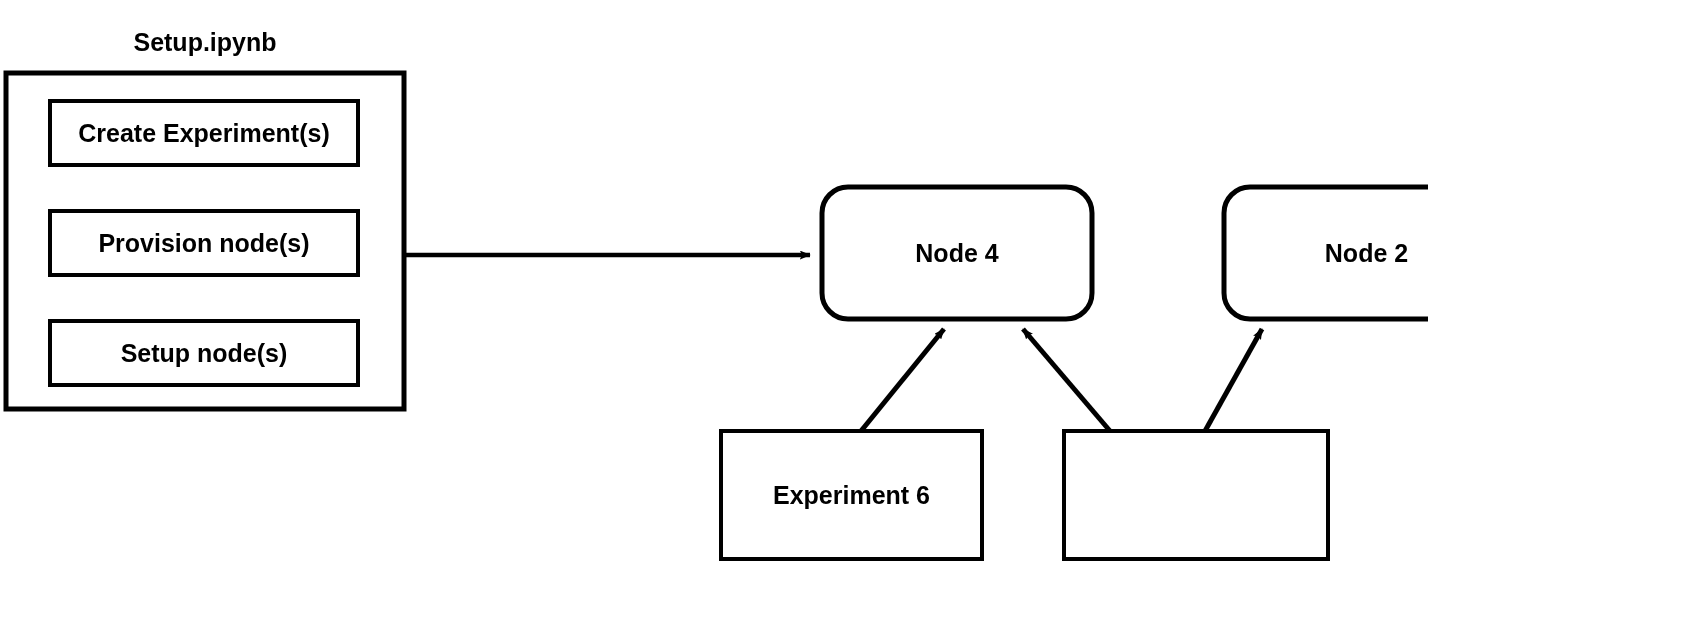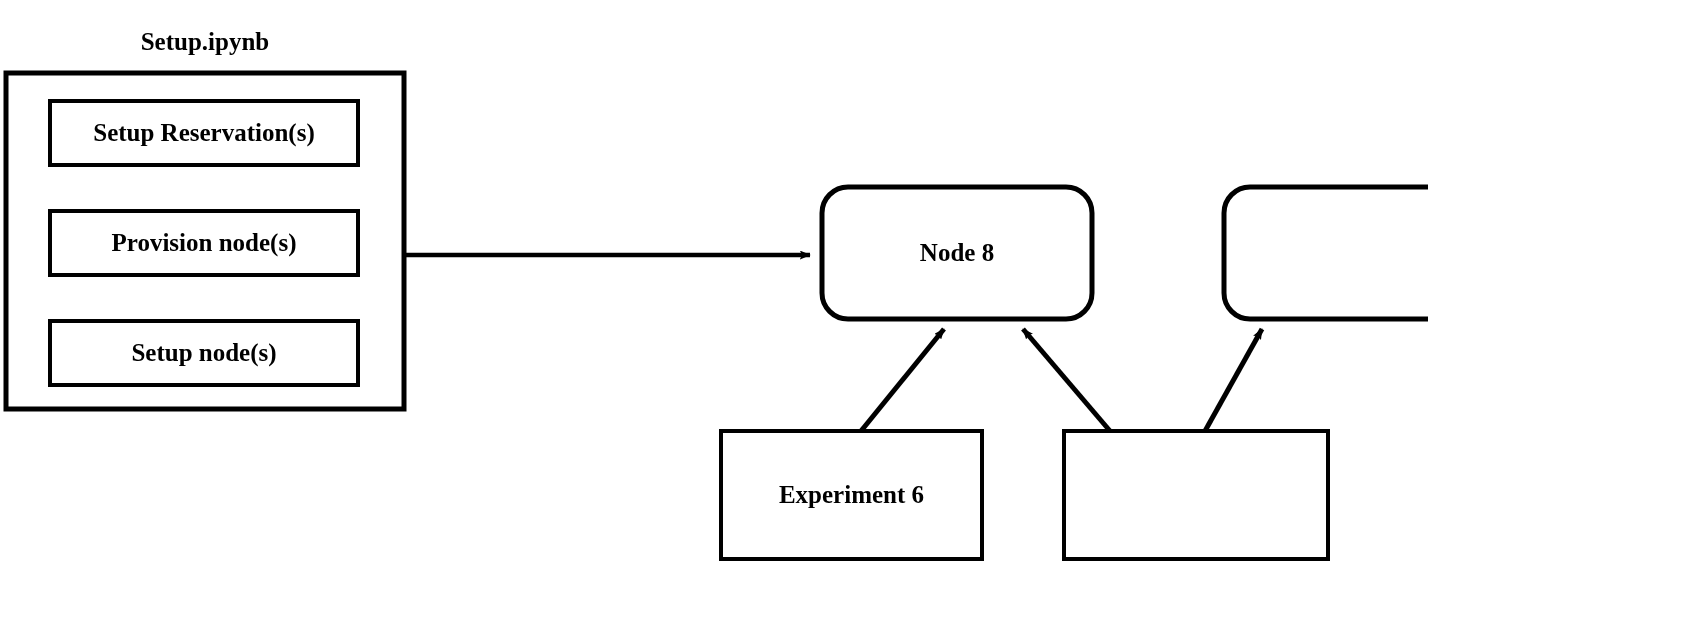--- a/index.html
+++ b/index.html
@@ -5,21 +5,21 @@
   html, body {
     margin: 0;
     padding: 0;
     background: #ffffff;
   }
   #canvas {
     position: relative;
     width: 1428px;
     height: 630px;
     background: #ffffff;
-    font-family: Liberation Serif, serif;
+    font-family: Liberation Sans, sans-serif;
     overflow: hidden;
   }
   .diagram-svg {
     position: absolute;
     top: 0;
     left: 0;
     width: 1700px;
     height: 630px;
   }
   .box-label {
@@ -79,25 +79,26 @@
       <rect x="1593" y="248" width="9" height="9"></rect>
       <rect x="1617" y="248" width="9" height="9"></rect>
       <rect x="1641" y="248" width="9" height="9"></rect>
       <rect x="1665" y="248" width="9" height="9"></rect>
       <rect x="1689" y="248" width="9" height="9"></rect>
     </g>
   </svg>
 
   <div class="group-title" style="left:5px; top:28px; width:400px; font-size:25px;">Setup.ipynb</div>
 
-  <div class="box-label" style="left:50px; top:101px; width:308px; height:64px; font-size:25px;">Setup Reservation(s)</div>
+  <div class="box-label" style="left:50px; top:101px; width:308px; height:64px; font-size:25px;">Create Experiment(s)</div>
 
   <div class="box-label" style="left:50px; top:321px; width:308px; height:64px; font-size:25px;">Setup node(s)</div>
 
   <div class="box-label" style="left:50px; top:211px; width:308px; height:64px; font-size:25px;">Provision node(s)</div>
 
-  <div class="box-label" style="left:822px; top:187px; width:270px; height:132px; font-size:25px;">Node 8</div>
+  <div class="box-label" style="left:822px; top:187px; width:270px; height:132px; font-size:25px;">Node 4</div>
 
+  <div class="box-label" style="left:1224px; top:187px; width:285px; height:132px; font-size:25px;">Node 2</div>
 
   <div class="box-label" style="left:721px; top:431px; width:261px; height:128px; font-size:25px;">Experiment 6</div>
 
 
 </div>
 
 </body></html>

